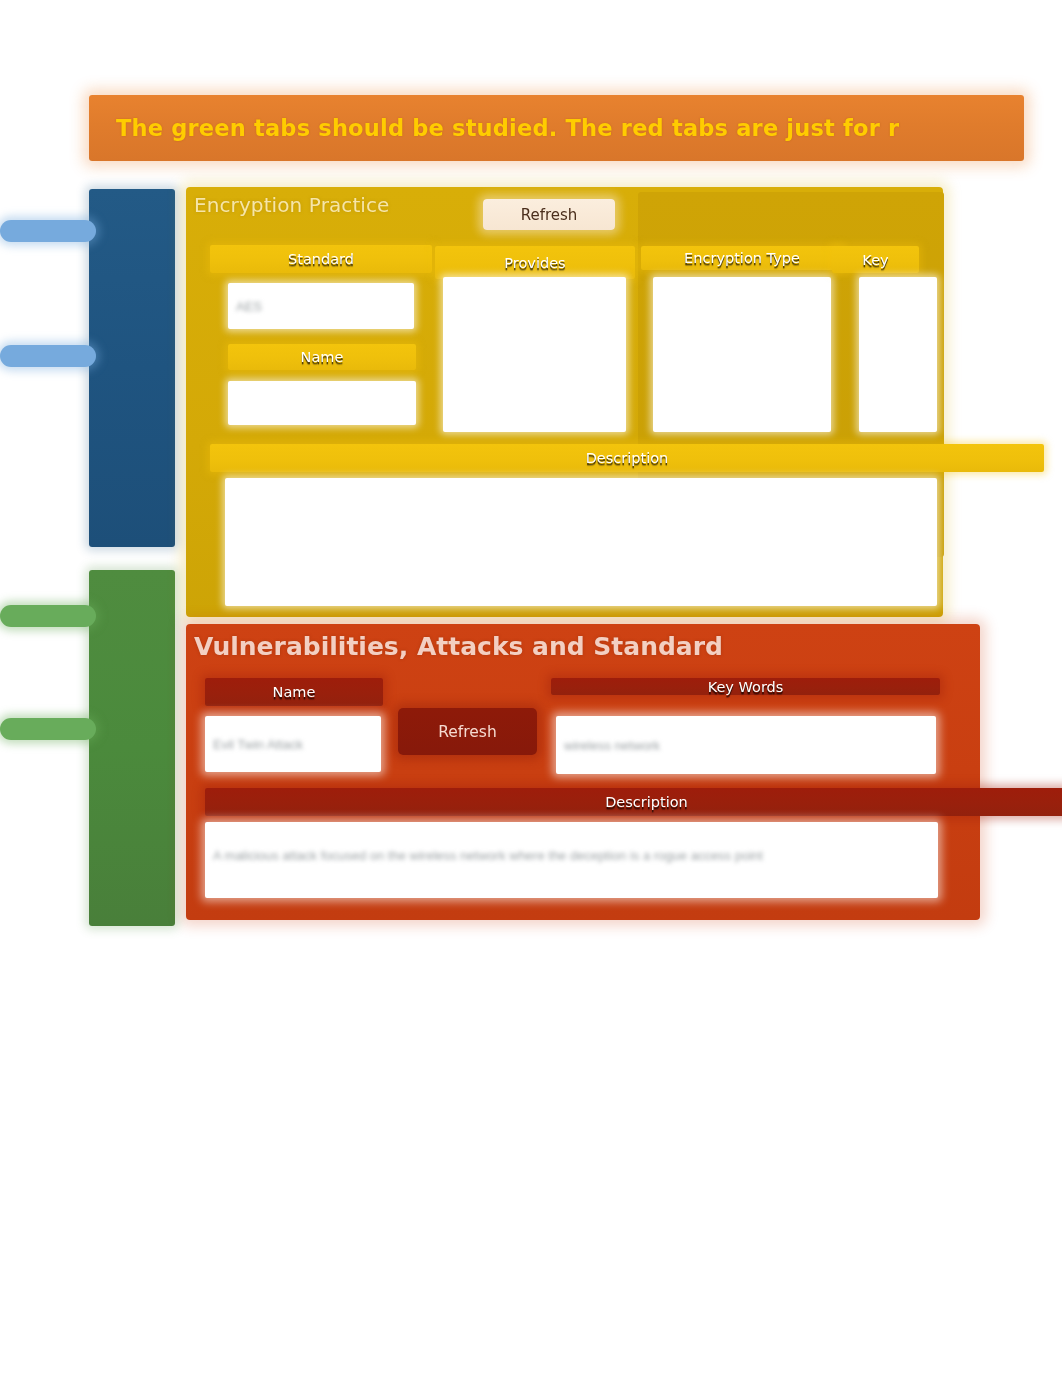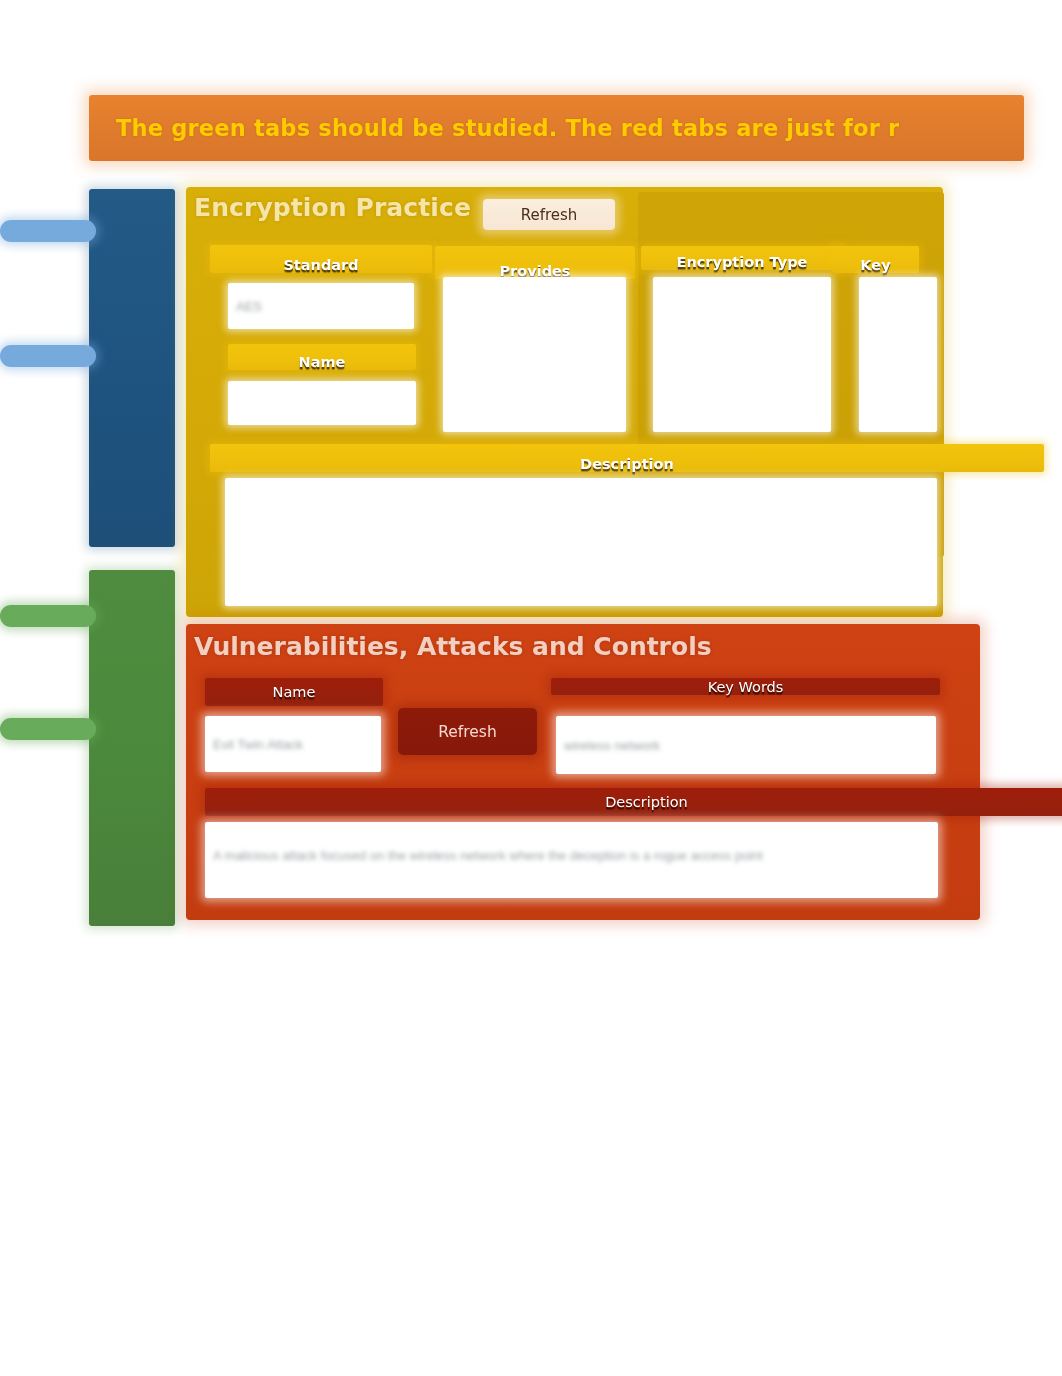--- a/index.html
+++ b/index.html
@@ -98,22 +98,22 @@
     left: 638px; top: 192px;
     width: 306px; height: 365px;
     background: linear-gradient(180deg,#cfa406 0%, #c99f05 100%);
     border-radius: 3px;
   }
   #gold-title {
     position: absolute;
     left: 194px; top: 193px;
     color: #f6e5a8;
     font-family: "DejaVu Sans", sans-serif;
-    font-weight: bold;
-    font-size: 25px;
+    font-weight: normal;
+    font-size: 20px;
     letter-spacing: 0.1px;
     text-shadow: 0 0 3px rgba(170,130,10,0.5);
     white-space: nowrap;
   }
   #gold-refresh {
     position: absolute;
     left: 483px; top: 199px;
     width: 132px; height: 31px;
     background: linear-gradient(180deg,#fbeede 0%, #f7e6d2 100%);
     border-radius: 4px;
@@ -122,23 +122,22 @@
     font-family: "DejaVu Sans", sans-serif;
     font-size: 15px;
     box-shadow: 0 0 9px 5px rgba(250,235,210,0.45);
   }
 
   
   .gbar {
     position: absolute;
     background: linear-gradient(180deg,#f3c40c 0%, #efc00b 55%, #e9ba0a 100%);
     border-radius: 2px;
-    display: flex; align-items: flex-end; justify-content: center;
+    display: flex; align-items: center; justify-content: center;
     box-shadow: 0 0 7px 3px rgba(243,196,12,0.35);
-    font-weight: bold;
   }
   .gbar .lbl {
     color: #ffffff;
     font-family: "DejaVu Sans", sans-serif;
     font-size: 14.5px;
     text-shadow: 0 2px 0 rgba(60,48,8,0.78), 0 3px 1px rgba(60,48,8,0.45);
     white-space: nowrap;
   }
   .gfield {
     position: absolute;
@@ -296,21 +295,21 @@
 </div>
 
 <div id="gbar-desc" class="gbar">
   <span class="lbl">Description</span>
 </div>
 <div id="gfield-desc" class="gfield">
   <span class="redacted"></span>
 </div>
 
 <div id="red-panel"></div>
-<div id="red-title">Vulnerabilities, Attacks and Controls</div>
+<div id="red-title">Vulnerabilities, Attacks and Standard</div>
 
 <div id="rbar-name" class="rbar">
   <span class="lbl">Name</span>
 </div>
 <div id="rfield-name" class="rfield">
   <span class="redacted">Evil Twin Attack</span>
 </div>
 
 <div id="red-refresh">Refresh</div>
 

